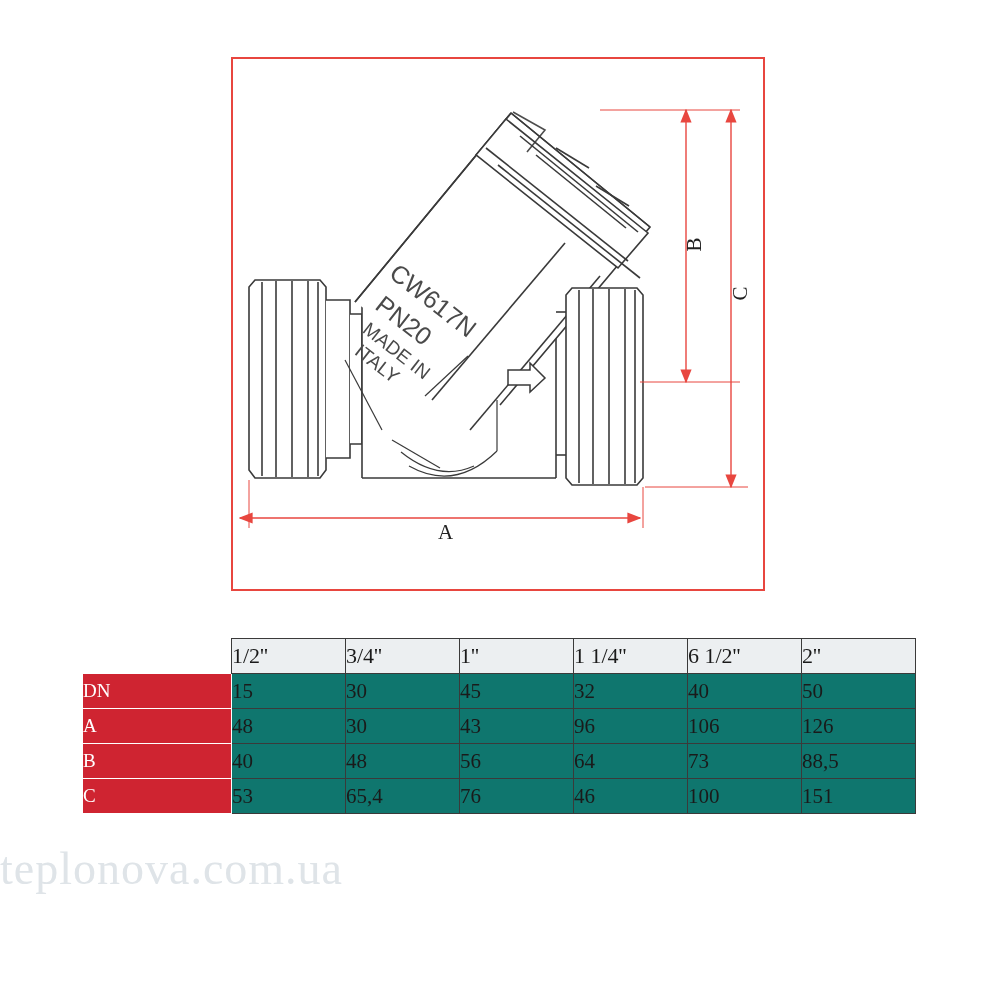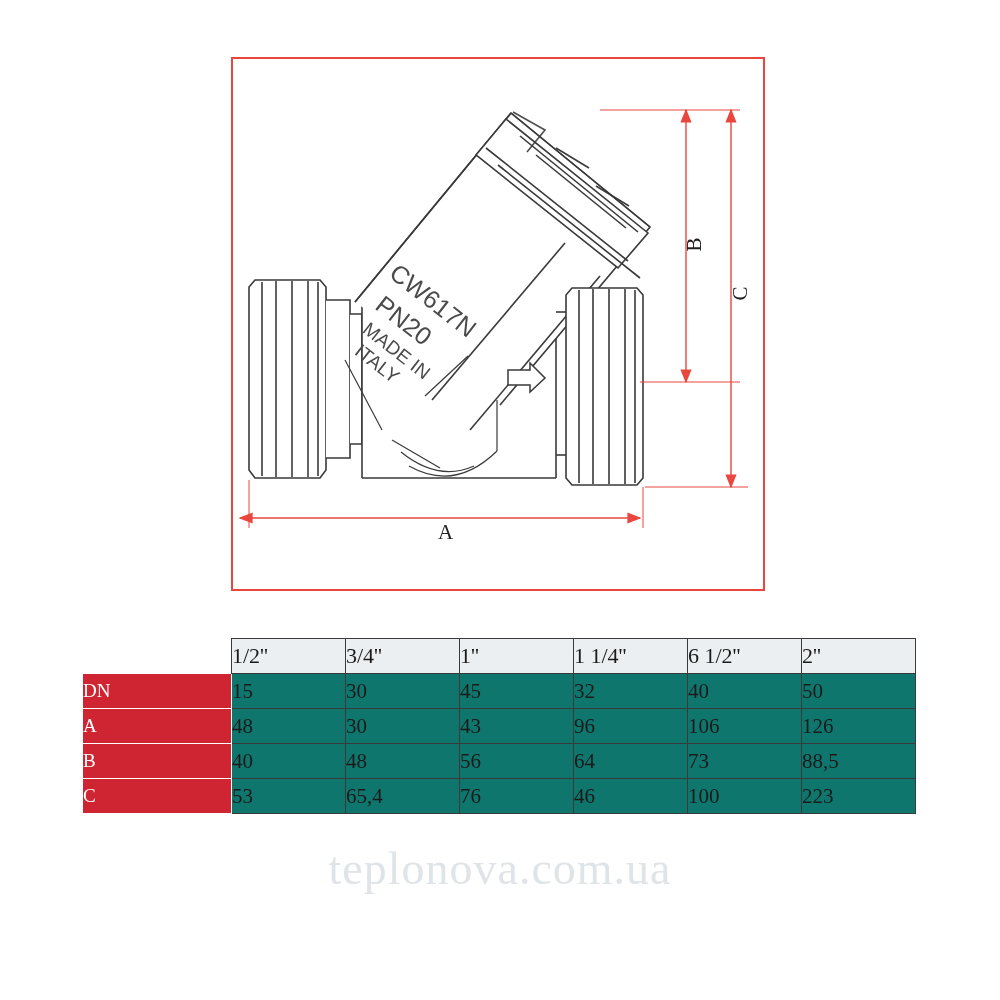--- a/index.html
+++ b/index.html
@@ -91,21 +91,21 @@
     width: 113px;
     background: #0f766e;
   }
 
   
   #watermark {
     position: absolute;
     left: 0;
     top: 842px;
     width: 1000px;
-    text-align: center;
+    text-align: left;
     font-family: "Liberation Serif", serif;
     font-size: 46px;
     color: #dfe4e8;
     letter-spacing: 1px;
     user-select: none;
   }
 </style>
 </head>
 <body>
 
@@ -241,18 +241,18 @@
       <td class="val">73</td>
       <td class="val">88,5</td>
     </tr>
     <tr>
       <td class="row-head">C</td>
       <td class="val">53</td>
       <td class="val">65,4</td>
       <td class="val">76</td>
       <td class="val">46</td>
       <td class="val">100</td>
-      <td class="val">223</td>
+      <td class="val">151</td>
     </tr>
   </tbody>
 </table>
 
 <div id="watermark">teplonova.com.ua</div>
 
 </body></html>

